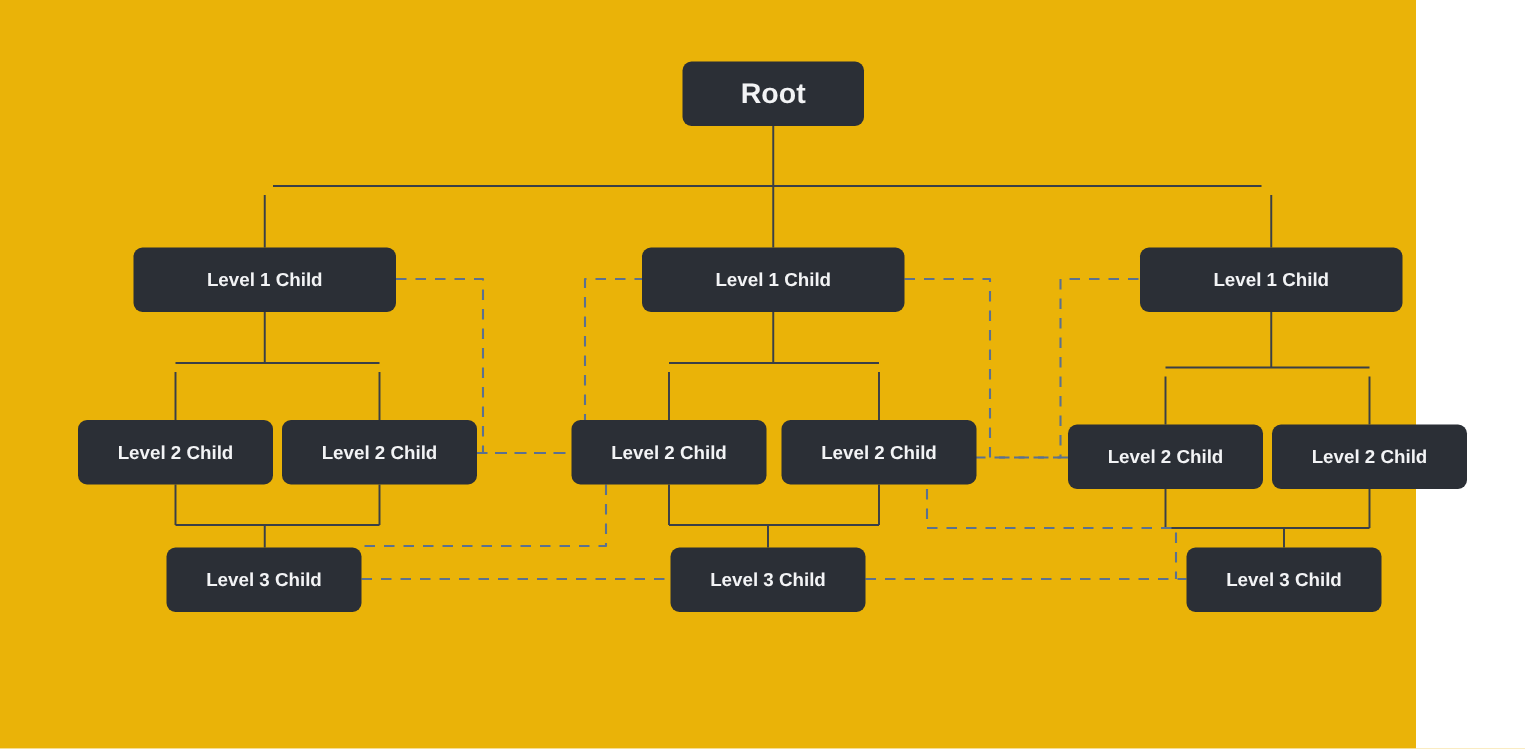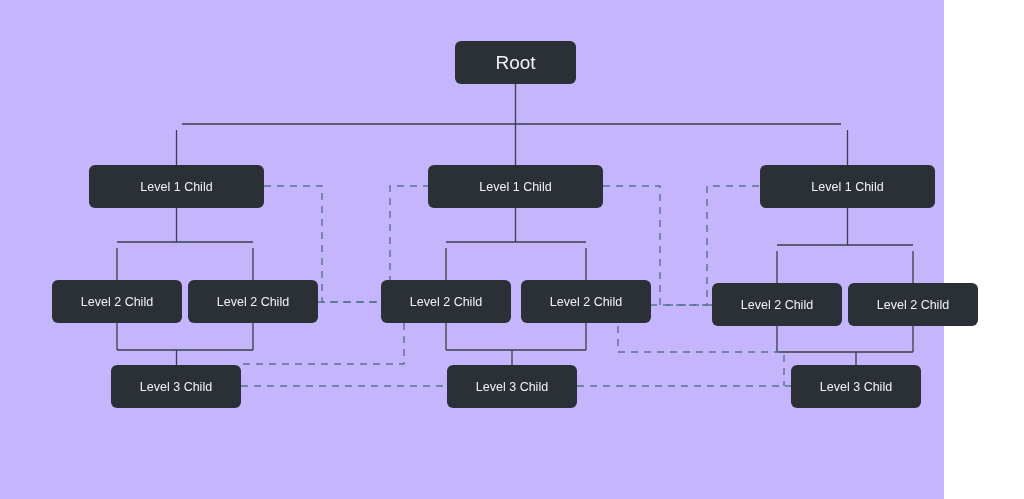--- a/index.html
+++ b/index.html
@@ -10,21 +10,22 @@
   body {
     width: 1024px;
     height: 499px;
     font-family: "Liberation Sans", sans-serif;
     overflow: hidden;
   }
   #diagram-canvas {
     position: relative;
     width: 944px;
     height: 499px;
-    background: #c4b5fd;
+    background: #eab308;
+    font-weight: bold;
   }
   svg.tree-svg {
     position: absolute;
     top: 0;
     left: 0;
     width: 1024px;
     height: 499px;
     display: block;
   }
   .node-rect {

